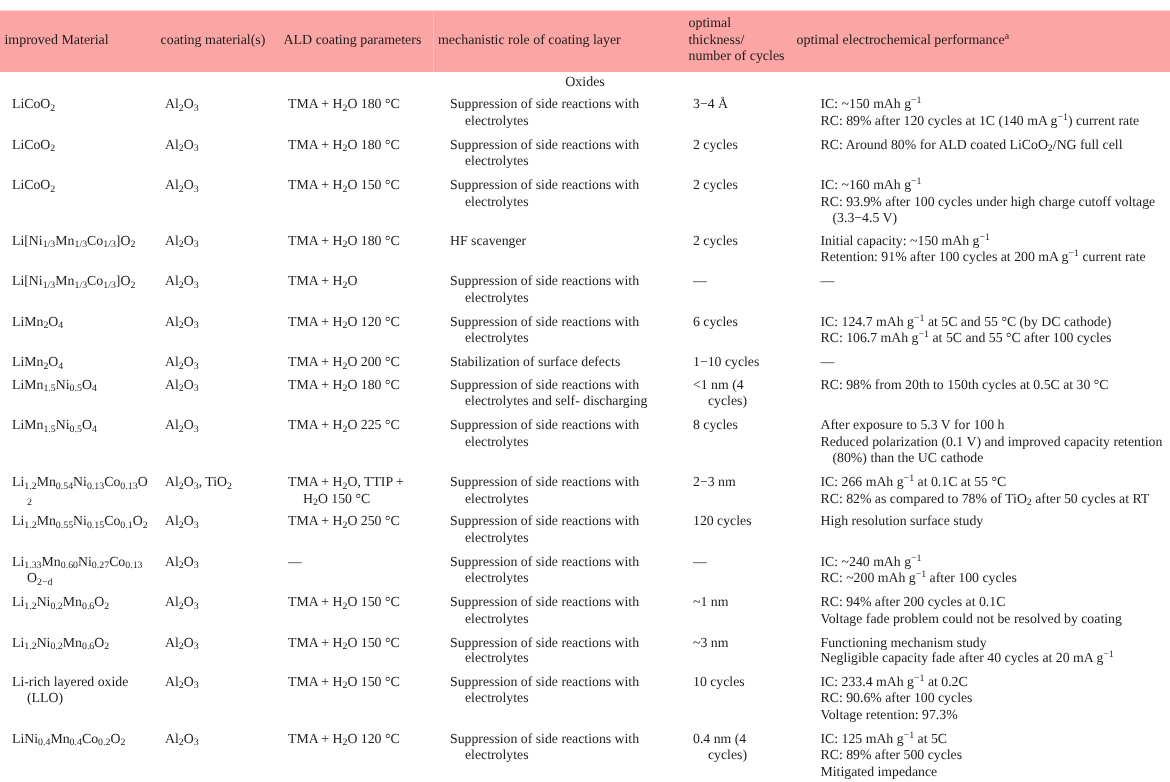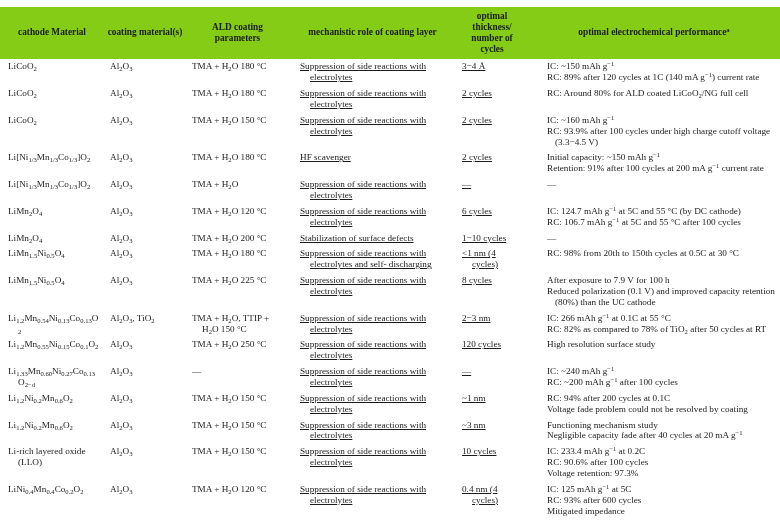--- a/index.html
+++ b/index.html
@@ -9,43 +9,43 @@
     background:#ffffff;
     overflow:hidden;
     font-family:"Liberation Serif", serif;
     font-size:9.2px;
     color:#1c1c1c;
     box-sizing:border-box;
     padding-top:7px;
   }
   table{width:780px;border-collapse:collapse;table-layout:fixed;}
   thead th{
-    background:#84cc16;
-    font-weight:bold;
+    background:#fca5a5;
+    font-weight:normal;
     font-size:9.3px;
-    text-align:center;
+    text-align:left;
     vertical-align:middle;
     padding:4px 3px;
     line-height:1.18;
     height:22px;
   }
   tbody td{
     vertical-align:top;
     padding-top:2.5px;
     padding-bottom:2.5px;
     padding-right:4px;
     line-height:1.18;
     word-wrap:break-word;
   }
   
   .c-cathode{padding-left:18px;text-indent:-10px;}
   .c-coating{padding-left:16px;text-indent:-10px;}
   .c-params {padding-left:16px;text-indent:-10px;}
-  .c-role   {padding-left:21px;text-indent:-10px;text-decoration:underline;}
-  .c-thick  {padding-left:16px;text-indent:-10px;text-decoration:underline;}
+  .c-role   {padding-left:21px;text-indent:-10px;}
+  .c-thick  {padding-left:16px;text-indent:-10px;}
   .c-perf   {padding-left:19px;text-indent:-10px;}
   .perf-line{padding-left:8px;text-indent:-8px;}
   .section-row td{
     text-align:center;
     padding:2px 0 1px 0;
     font-size:9.3px;
   }
   sub,sup{font-size:6.6px;line-height:0;}
   sub{vertical-align:-0.3em;}
   sup{vertical-align:0.5em;}
@@ -58,29 +58,32 @@
     <colgroup>
       <col style="width:104px">
       <col style="width:82px">
       <col style="width:103px">
       <col style="width:167px">
       <col style="width:72px">
       <col style="width:252px">
     </colgroup>
     <thead>
       <tr>
-        <th>cathode Material</th>
+        <th>improved Material</th>
         <th>coating material(s)</th>
         <th>ALD coating parameters</th>
         <th>mechanistic role of coating layer</th>
         <th>optimal thickness/ number of cycles</th>
         <th>optimal electrochemical performance<sup>a</sup></th>
       </tr>
     </thead>
     <tbody id="tbody">
+        <tr class="section-row">
+          <td colspan="6">Oxides</td>
+        </tr>
         <tr class="data-row">
     <td class="c-cathode">LiCoO<sub>2</sub></td>
     <td class="c-coating">Al<sub>2</sub>O<sub>3</sub></td>
     <td class="c-params">TMA + H<sub>2</sub>O 180 °C</td>
     <td class="c-role">Suppression of side reactions with electrolytes</td>
     <td class="c-thick">3−4 Å</td>
     <td class="c-perf">
             <div class="perf-line">IC: ~150 mAh g<sup>−1</sup></div>
             <div class="perf-line">RC: 89% after 120 cycles at 1C (140 mA g<sup>−1</sup>) current rate</div>
           </td>
@@ -158,21 +161,21 @@
             <div class="perf-line">RC: 98% from 20th to 150th cycles at 0.5C at 30 °C</div>
           </td>
   </tr>
         <tr class="data-row">
     <td class="c-cathode">LiMn<sub>1.5</sub>Ni<sub>0.5</sub>O<sub>4</sub></td>
     <td class="c-coating">Al<sub>2</sub>O<sub>3</sub></td>
     <td class="c-params">TMA + H<sub>2</sub>O 225 °C</td>
     <td class="c-role">Suppression of side reactions with electrolytes</td>
     <td class="c-thick">8 cycles</td>
     <td class="c-perf">
-            <div class="perf-line">After exposure to 7.9 V for 100 h</div>
+            <div class="perf-line">After exposure to 5.3 V for 100 h</div>
             <div class="perf-line">Reduced polarization (0.1 V) and improved capacity retention (80%) than the UC cathode</div>
           </td>
   </tr>
         <tr class="data-row">
     <td class="c-cathode">Li<sub>1.2</sub>Mn<sub>0.54</sub>Ni<sub>0.13</sub>Co<sub>0.13</sub>O<sub>2</sub></td>
     <td class="c-coating">Al<sub>2</sub>O<sub>3</sub>, TiO<sub>2</sub></td>
     <td class="c-params">TMA + H<sub>2</sub>O, TTIP + H<sub>2</sub>O 150 °C</td>
     <td class="c-role">Suppression of side reactions with electrolytes</td>
     <td class="c-thick">2−3 nm</td>
     <td class="c-perf">
@@ -236,19 +239,19 @@
           </td>
   </tr>
         <tr class="data-row">
     <td class="c-cathode">LiNi<sub>0.4</sub>Mn<sub>0.4</sub>Co<sub>0.2</sub>O<sub>2</sub></td>
     <td class="c-coating">Al<sub>2</sub>O<sub>3</sub></td>
     <td class="c-params">TMA + H<sub>2</sub>O 120 °C</td>
     <td class="c-role">Suppression of side reactions with electrolytes</td>
     <td class="c-thick">0.4 nm (4 cycles)</td>
     <td class="c-perf">
             <div class="perf-line">IC: 125 mAh g<sup>−1</sup> at 5C</div>
-            <div class="perf-line">RC: 93% after 600 cycles</div>
+            <div class="perf-line">RC: 89% after 500 cycles</div>
             <div class="perf-line">Mitigated impedance</div>
           </td>
   </tr>
       </tbody>
   </table>
 </div>
 
 </body></html>

